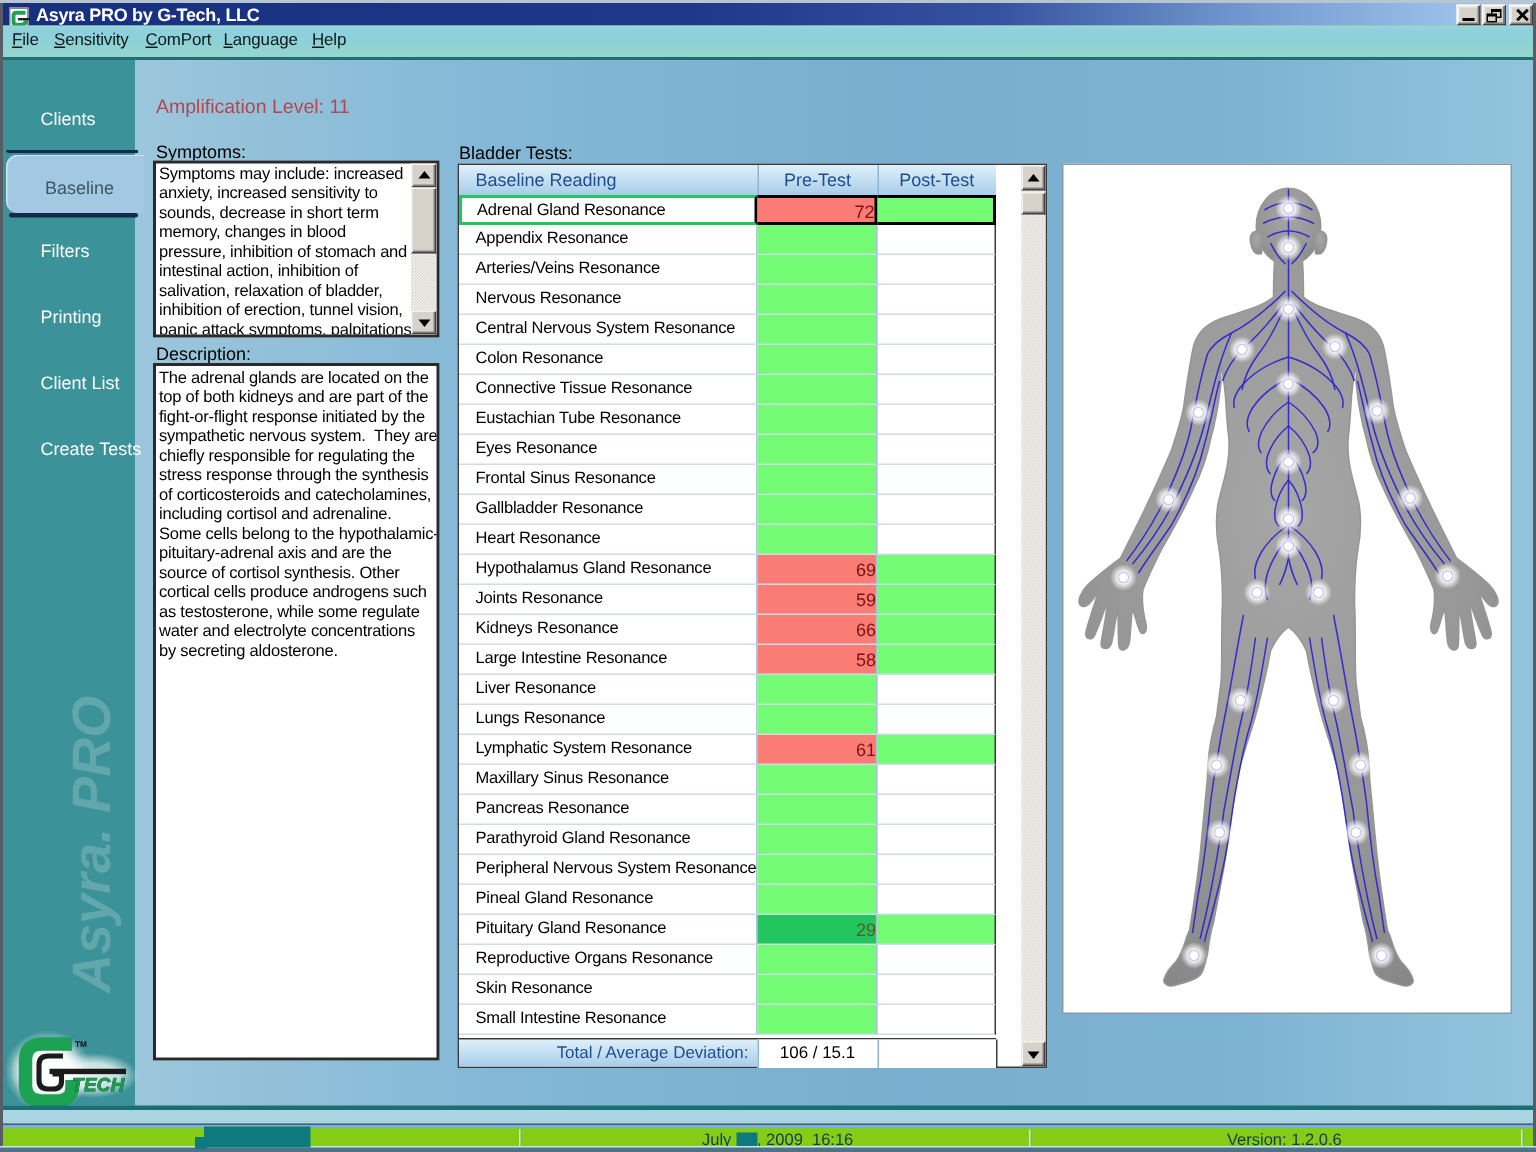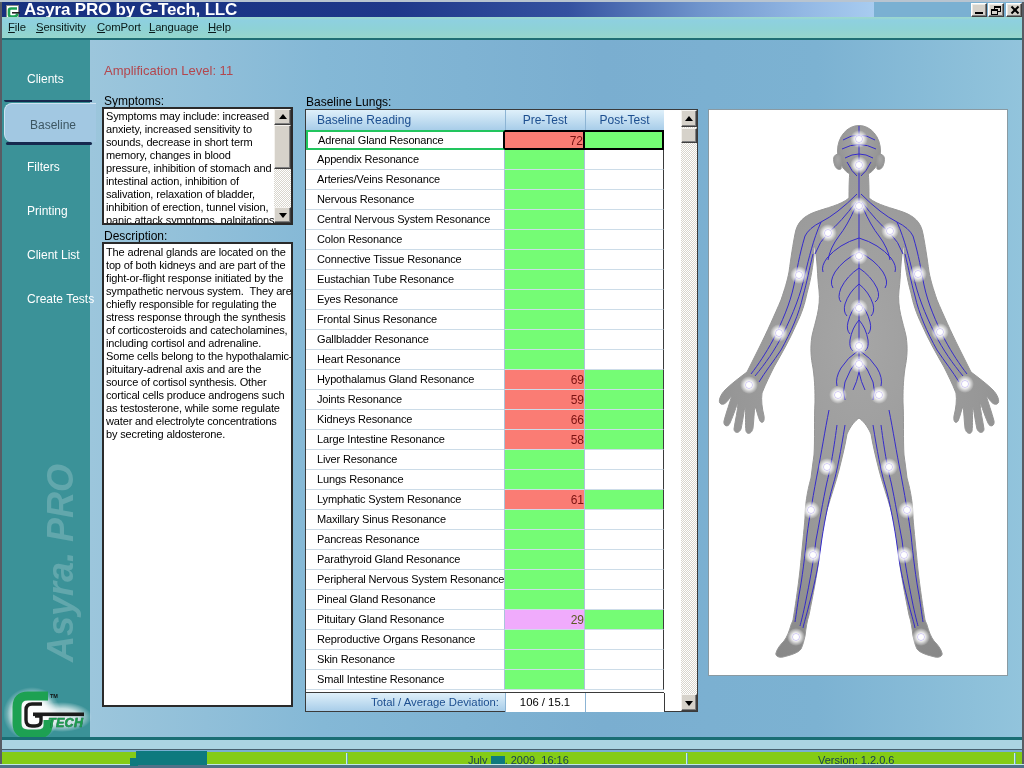--- a/index.html
+++ b/index.html
@@ -6,23 +6,23 @@
 html,body { width:1024px; height:768px; overflow:hidden; }
 body { font-family:"Liberation Sans", sans-serif; background:#7ab0d2; position:relative; }
 .abs { position:absolute; }
 
 
 #topedge { left:0; top:0; width:1024px; height:2px; background:#b8c4d0; }
 #leftedge { left:0; top:2px; width:2px; height:766px; background:#585c64; }
 #rightedge { right:0; top:2px; width:2px; height:766px; background:#585c64; }
 
 
-#titlebar { left:2px; top:2px; width:872px; height:15px;
+#titlebar { left:2px; top:2px; width:1020px; height:15px;
   background:linear-gradient(to right,#16307e,#1f388a 45%,#3552a0 65%,#6f94cc 80%,#93b8e4 92%,#a8ccf0 100%);
-  color:#fff; font-size:17px; font-weight:bold; line-height:15px; letter-spacing:-0.2px; }
+  color:#fff; font-size:12px; font-weight:bold; line-height:15px; letter-spacing:-0.2px; }
 #titleicon { left:4px; top:3px; width:13px; height:13px; background:#fff; border:1px solid #888;
   font-size:11px; font-weight:bold; color:#1a9a50; text-align:center; line-height:11px; }
 #titletext { left:22px; top:0px; height:15px; line-height:16px; }
 .wbtn { top:3px; width:16px; height:14px; background:#d6d2ca;
   border-top:1px solid #fff; border-left:1px solid #fff;
   border-right:1px solid #404040; border-bottom:1px solid #404040;
   box-shadow:inset -1px -1px 0 #808080, inset 1px 1px 0 #eceae4; }
 #btnmin { left:971px; }
 #btnmax { left:988px; }
 #btnclose { left:1006px; }
@@ -95,21 +95,21 @@
   border-top:1px solid #3a3a3a; }
 .row { position:absolute; left:0; width:358px; height:20px; font-size:12px; color:#000; }
 .c1 { position:absolute; left:0; top:0; width:199px; height:100%; padding:3px 0 0 11px; white-space:nowrap; overflow:hidden; font-size:11px; letter-spacing:-0.15px;
   border-right:1px solid #aac4da; border-bottom:1px solid #ccdce8; }
 .c2 { position:absolute; left:199px; top:0; width:80px; height:100%;
   border-right:1px solid #aac4da; border-bottom:1px solid #ccdce8; text-align:right; padding-top:3px; }
 .c3 { position:absolute; left:279px; top:0; width:79px; height:100%;
   border-right:1px solid #3a3a3a; border-bottom:1px solid #ccdce8; }
 .green { background:#75fc75; }
 .red { background:#fa7c74; color:#7a1212; }
-.yellow { background:#f0abfc; color:#5a5a22; }
+.yellow { background:#22c55e; color:#5a5a22; }
 
 
 #botline1 { left:2px; top:737px; width:1020px; height:3px; background:#1a6e74; }
 #botstrip { left:2px; top:740px; width:1020px; height:9px; background:#abd4e2; }
 #botline2 { left:2px; top:749px; width:1020px; height:1px; background:#47606e; }
 #statusbar { left:2px; top:752px; width:1020px; height:32px; background:#84cc16;
   font-size:11px; color:#143c54; }
 #botedge { left:0px; top:765px; width:1024px; height:3px; background:#4f7288; box-shadow:0 -1px 0 #c2e8e8; }
 #statrect { left:136px; top:751px; width:71px; height:14px; background:#0e7a7e; }
 #statrect2 { left:130px; top:758px; width:8px; height:8px; background:#0e7a7e; }
@@ -194,21 +194,21 @@
       </div>
 <div class="sbthumb" style="top:16px;height:44px;"></div>
 <div class="sbbtn" style="bottom:0;height:16px;">
         <div class="tri-down"></div>
       </div>
 </div>Symptoms may include: increased<br>anxiety, increased sensitivity to<br>sounds, decrease in short term<br>memory, changes in blood<br>pressure, inhibition of stomach and<br>intestinal action, inhibition of<br>salivation, relaxation of bladder,<br>inhibition of erection, tunnel vision,<br>panic attack symptoms, palpitations</div>
 
 <div class="abs lbl" style="left:104px; top:229px;">Description:</div>
 <div class="abs tbox" id="descbox">The adrenal glands are located on the<br>top of both kidneys and are part of the<br>fight-or-flight response initiated by the<br>sympathetic nervous system.&nbsp; They are<br>chiefly responsible for regulating the<br>stress response through the synthesis<br>of corticosteroids and catecholamines,<br>including cortisol and adrenaline.<br>Some cells belong to the hypothalamic-<br>pituitary-adrenal axis and are the<br>source of cortisol synthesis. Other<br>cortical cells produce androgens such<br>as testosterone, while some regulate<br>water and electrolyte concentrations<br>by secreting aldosterone.</div>
 
-<div class="abs lbl" style="left:306px; top:95px;">Baseline Lungs:</div>
+<div class="abs lbl" style="left:306px; top:95px;">Bladder Tests:</div>
 <div class="abs" id="tablewrap">
 <div class="hrow">
       <span style="position:absolute;left:11px;top:3px;">Baseline Reading</span>
       <span style="position:absolute;left:199px;width:80px;text-align:center;top:3px;">Pre-Test</span>
       <span style="position:absolute;left:279px;width:79px;text-align:center;top:3px;">Post-Test</span>
       <div style="position:absolute;left:199px;top:0;width:1px;height:20px;background:#8cb4d4;"></div>
       <div style="position:absolute;left:279px;top:0;width:1px;height:20px;background:#8cb4d4;"></div>
     </div>
 <div class="row" style="top:20px;">
       <div class="c1" style="border:2px solid #22c55e;border-right:2px solid #000;padding-top:2px;padding-left:10px;">Adrenal Gland Resonance</div>

